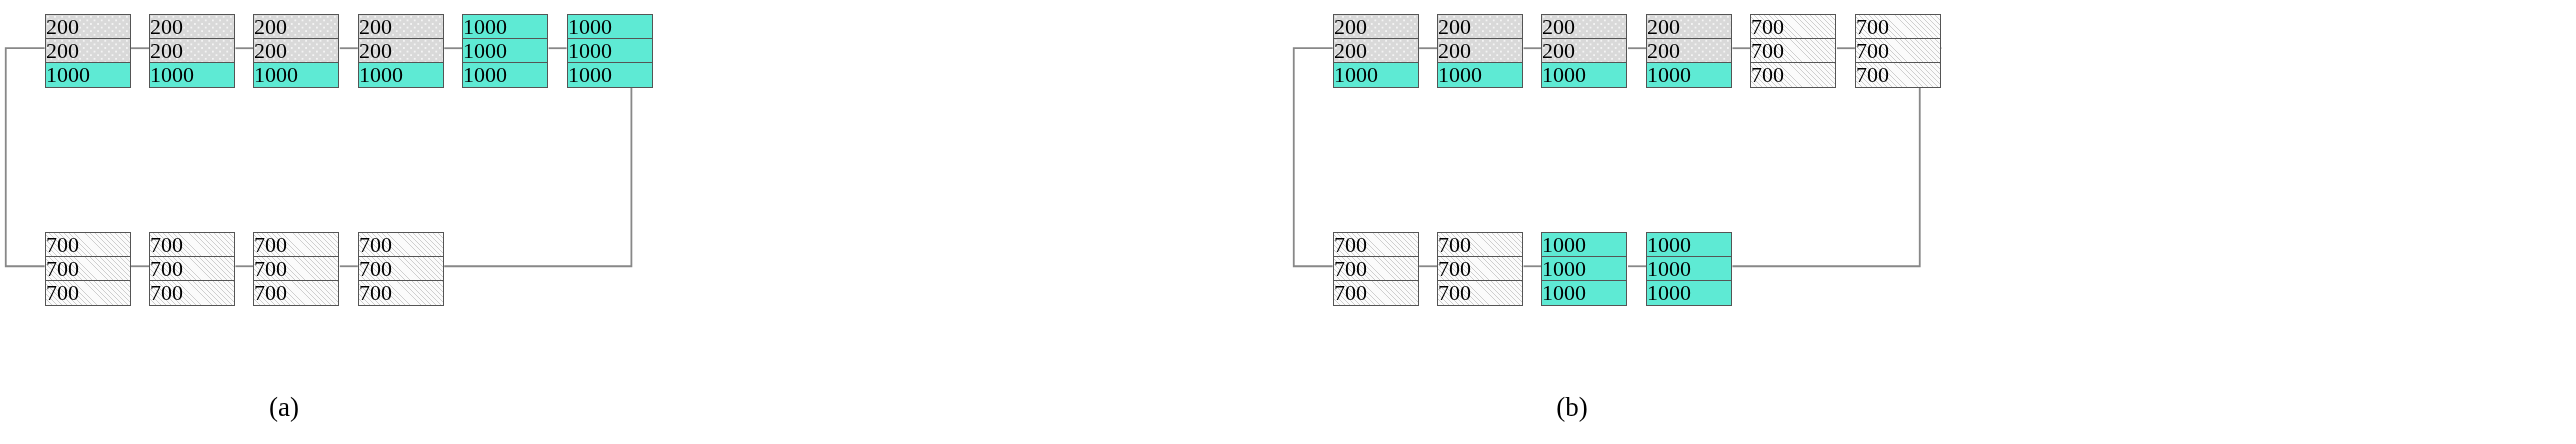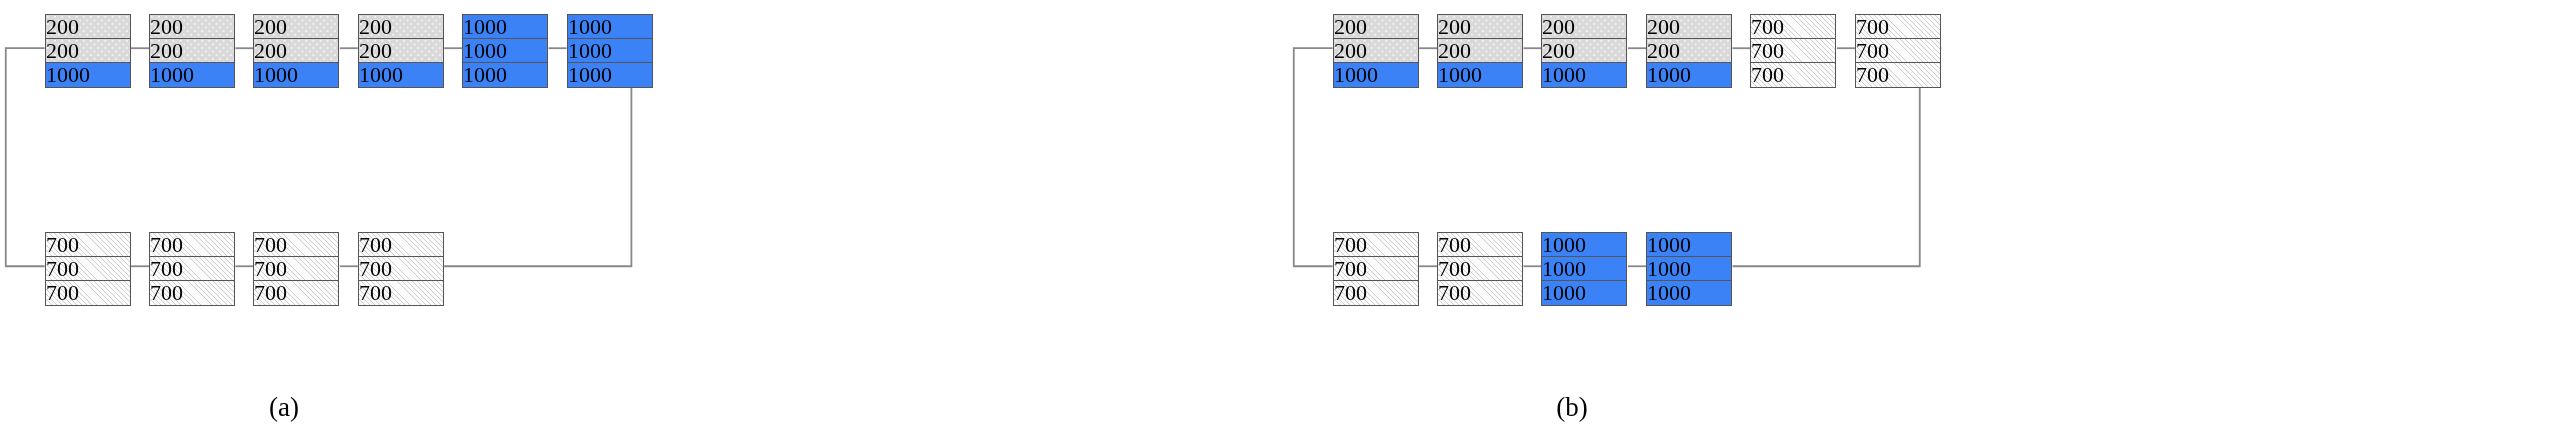--- a/index.html
+++ b/index.html
@@ -22,21 +22,21 @@
     background-image:
       radial-gradient(circle at 1.8px 1.8px, #f4f4f4 1.2px, rgba(0,0,0,0) 1.4px),
       radial-gradient(circle at 5.4px 5.4px, #f4f4f4 1.2px, rgba(0,0,0,0) 1.4px);
     background-size:7.2px 7.2px,7.2px 7.2px;
   }
   .cell.hatch{
     background-color:#fbfbfb;
     background-image:repeating-linear-gradient(45deg,
         #cfcfcf 0px, #cfcfcf 0.7px, rgba(0,0,0,0) 0.7px, rgba(0,0,0,0) 3.6px);
   }
-  .cell.plain{background-color:#3b82f6;}
+  .cell.plain{background-color:#5eead4;}
 
   .caption{position:absolute;font-size:27px;color:#000000;text-align:center;
            font-family:"Liberation Serif", serif;}
 </style>
 </head>
 <body>
 
 <div id="root">
 
   <div class="panel" style="left:0px;width:1288px;">

